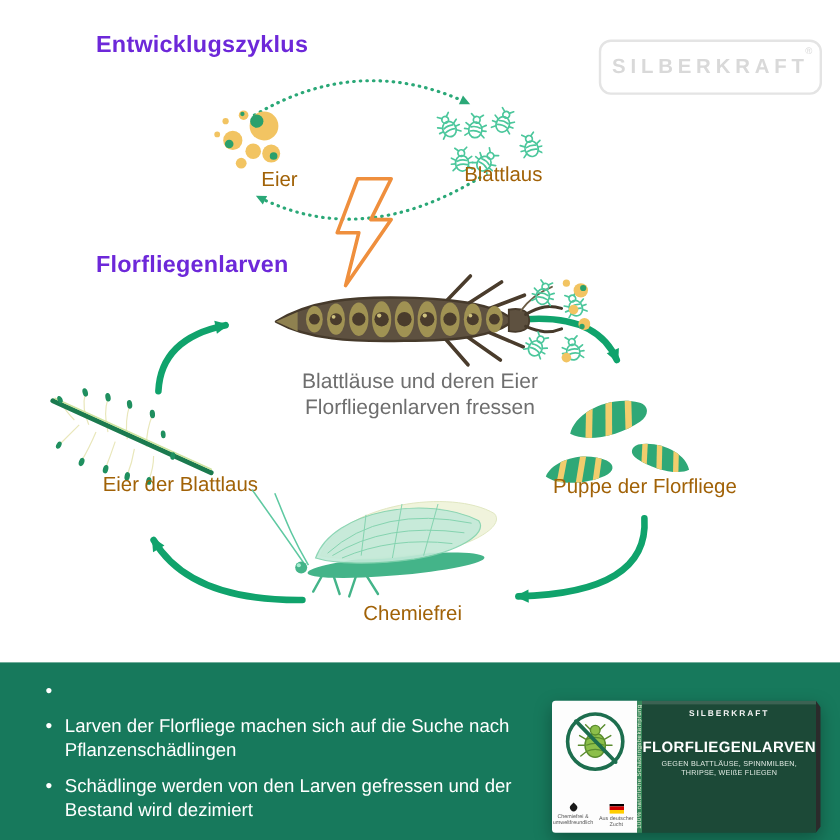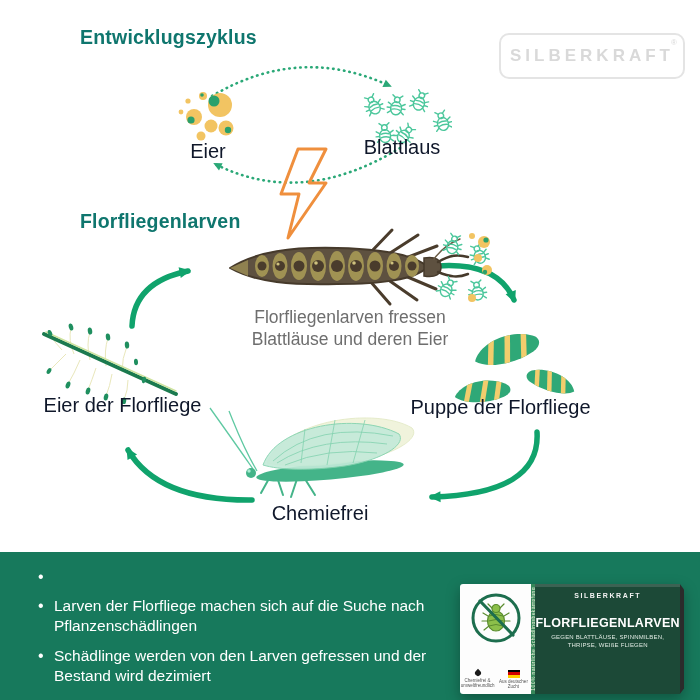--- a/index.html
+++ b/index.html
@@ -1,20 +1,20 @@
 <!DOCTYPE html>
 <html><head>
 <meta charset="utf-8">
 <style>
   html,body{margin:0;padding:0;background:#fff;}
   #stage{position:relative;width:700px;height:700px;background:#ffffff;overflow:hidden;
          font-family:"Liberation Sans",sans-serif;}
   .abs{position:absolute;}
-  .h1{font-size:19.5px;font-weight:700;color:#0f766e;line-height:1.18;letter-spacing:.2px;}
-  .lbl{font-size:20px;color:#0f172a;text-align:center;}
+  .h1{font-size:19.5px;font-weight:700;color:#6d28d9;line-height:1.18;letter-spacing:.2px;}
+  .lbl{font-size:17px;color:#a16207;text-align:right;}
   .caption{font-size:17.5px;color:#6e6e6e;text-align:center;line-height:1.28;}
   .logo-box{width:182px;height:42px;border:2px solid #e4e4e4;border-radius:10px;
             display:flex;align-items:center;justify-content:center;position:relative;}
   .logo-text{color:#d9d9d9;font-size:17px;font-weight:700;letter-spacing:4px;}
   .logo-reg{position:absolute;top:3px;right:6px;color:#d9d9d9;font-size:8px;}
   .band{position:absolute;left:0;top:552px;width:700px;height:148px;background:#17795c;}
   .benefits{position:absolute;left:38px;top:567px;width:412px;}
   .benefit{display:flex;color:#fff;font-size:15.5px;line-height:1.32;margin-bottom:9px;}
   .benefit .dot{width:16px;flex:0 0 16px;font-size:16px;line-height:1.25;}
   
@@ -170,22 +170,22 @@
     <circle cx="250" cy="14" r="3" fill="#f2c462"></circle>
     <circle cx="262" cy="20" r="6" fill="#f2c462"></circle>
       <circle cx="264" cy="18" r="2.6" fill="#2aa06c"></circle>
     <circle cx="256" cy="36" r="4" fill="#f2c462"></circle>
     <circle cx="265" cy="48" r="5" fill="#f2c462"></circle>
       <circle cx="263" cy="50" r="2.2" fill="#2aa06c"></circle>
     <circle cx="250" cy="76" r="4" fill="#f2c462"></circle>
   </svg>
 
   <div class="abs caption" style="left:228px;top:306px;width:244px;">
+    <div>Blattläuse und deren Eier</div>
     <div>Florfliegenlarven fressen</div>
-    <div>Blattläuse und deren Eier</div>
   </div>
 
   <svg class="abs" style="left:448px;top:330px;" width="140" height="76" viewBox="0 0 140 76">
     <defs>
       <clipPath id="cp1">
           <path d="M2,26 C8,9 38,-2 62,7 C70,10 70,18 61,23 C42,33 14,35 2,26 Z"></path>
         </clipPath>
       <clipPath id="cp2">
           <path d="M2,22 C7,8 32,-1 52,6 C59,9 59,15 51,19 C35,27 12,29 2,22 Z"></path>
         </clipPath>
@@ -211,21 +211,21 @@
     </g>
     <g transform="translate(131,42) rotate(8) scale(-1,1)">
       <path d="M2,20 C6,7 29,-1 47,5 C53,8 53,14 46,17 C32,24 10,26 2,20 Z" fill="#2fa877"></path>
       <g clip-path="url(#cp3)" stroke="#f2cd6d" stroke-width="4.5" fill="none">
         <path d="M16,-4 L12,30"></path>
           <path d="M30,-4 L26,30"></path>
           <path d="M42,-4 L39,30"></path>
       </g>
     </g>
   </svg>
-  <div class="abs lbl" style="left:403px;top:396px;width:195px;">Puppe der Florfliege</div>
+  <div class="abs lbl" style="left:419px;top:396px;width:195px;">Puppe der Florfliege</div>
 
   <svg class="abs" style="left:32px;top:322px;" width="158" height="82" viewBox="0 0 158 82">
     <g stroke="#e9e7bb" stroke-width="1" fill="none">
       <path d="M42,32 Q36,18 39,6"></path>
         <path d="M58,38 Q54,22 58,10"></path>
         <path d="M74,44 Q72,28 76,16"></path>
       <path d="M90,50 Q90,36 95,24"></path>
         <path d="M30,28 Q22,20 18,12"></path>
       <path d="M48,38 Q42,52 36,62"></path>
         <path d="M64,46 Q60,58 56,68"></path>
@@ -243,21 +243,21 @@
       <ellipse cx="18" cy="11" rx="2" ry="3.2" transform="rotate(-25 18 11)"></ellipse>
       <ellipse cx="36" cy="63" rx="2.2" ry="3.6" transform="rotate(20 36 63)"></ellipse>
       <ellipse cx="56" cy="69" rx="2.2" ry="3.6" transform="rotate(15 56 69)"></ellipse>
       <ellipse cx="74" cy="75" rx="2.2" ry="3.6" transform="rotate(12 74 75)"></ellipse>
       <ellipse cx="92" cy="79" rx="2.2" ry="3.6" transform="rotate(8 92 79)"></ellipse>
       <ellipse cx="17" cy="49" rx="2" ry="3.2" transform="rotate(30 17 49)"></ellipse>
       <ellipse cx="104" cy="40" rx="2" ry="3.2" transform="rotate(-5 104 40)"></ellipse>
       <ellipse cx="112" cy="58" rx="2" ry="3.2" transform="rotate(10 112 58)"></ellipse>
     </g>
   </svg>
-  <div class="abs lbl" style="left:30px;top:394px;width:185px;">Eier der Florfliege</div>
+  <div class="abs lbl" style="left:30px;top:394px;width:185px;">Eier der Blattlaus</div>
 
   <svg class="abs" style="left:205px;top:403px;" width="230" height="100" viewBox="0 0 230 100">
     <path d="M48,66 C30,40 20,26 5,5" fill="none" stroke="#5fc9a2" stroke-width="1.3"></path>
     <path d="M52,68 C38,44 33,30 24,8" fill="none" stroke="#5fc9a2" stroke-width="1.3"></path>
     <g stroke="#44b489" stroke-width="2" stroke-linecap="round">
       <path d="M66,72 L56,90"></path>
         <path d="M72,74 L78,92"></path>
         <path d="M92,76 L86,94"></path>
         <path d="M100,76 L110,92"></path>
     </g>

